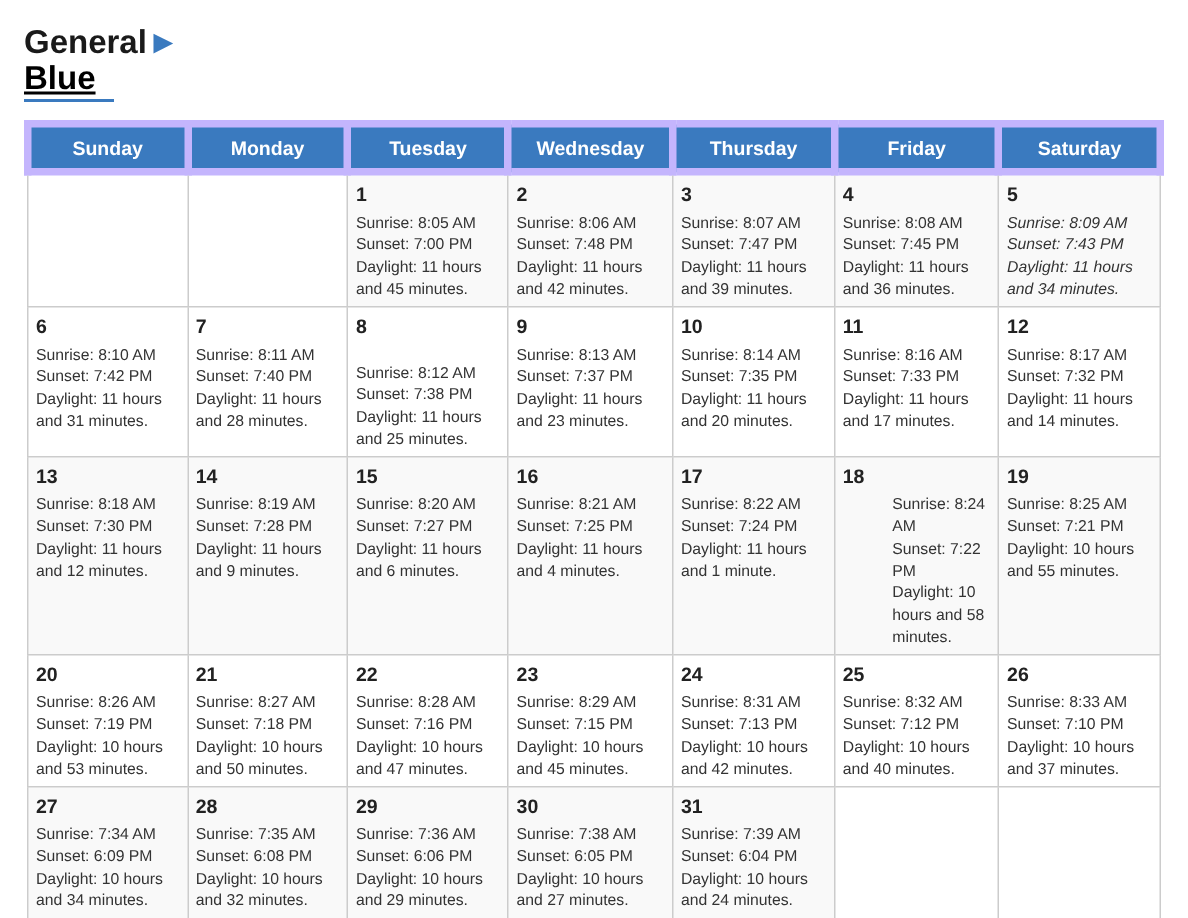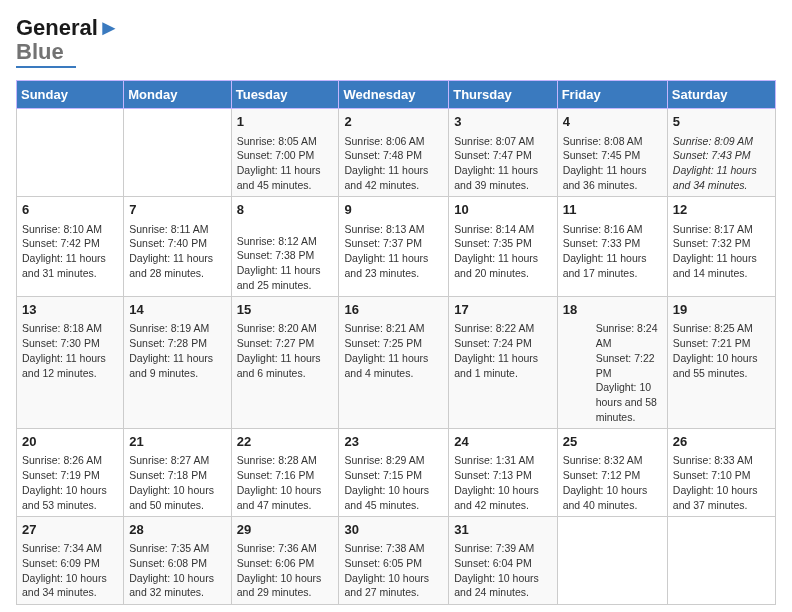--- a/index.html
+++ b/index.html
@@ -20,21 +20,21 @@
       display: flex;
       flex-direction: column;
       align-items: flex-start;
     }
     .logo-text {
       font-size: 22px;
       font-weight: bold;
       color: #1a1a1a;
       line-height: 1.1;
     }
-    .logo-blue { color: #737373; }
+    .logo-blue { color: #000000; text-decoration: underline; }
     .logo-line {
       width: 60px;
       height: 2px;
       background: #3a7abf;
       margin-top: 2px;
     }
     .title-block {
       text-align: right;
     }
     .month-title {
@@ -50,24 +50,24 @@
     }
     .calendar-table {
       width: 100%;
       border-collapse: collapse;
       font-size: 11px;
     }
     .calendar-table thead tr th {
       background: #3a7abf;
       color: #fff;
       padding: 6px 4px;
-      text-align: left;
+      text-align: center;
       font-size: 13px;
       font-weight: bold;
-      border: 1px solid #c4b5fd;
+      border: 5px solid #c4b5fd;
     }
     .calendar-table tbody tr td {
       border: 1px solid #ccc;
       vertical-align: top;
       padding: 4px 5px;
       width: 113px;
       min-height: 70px;
       background: #fff;
       color: #222;
       line-height: 1.4;
@@ -265,21 +265,21 @@
 Daylight: 10 hours and 47 minutes.</div>
         </td>
         <td>
           <span class="day-number">23</span>
           <div class="day-info" style="white-space: pre-line;">Sunrise: 8:29 AM
 Sunset: 7:15 PM
 Daylight: 10 hours and 45 minutes.</div>
         </td>
         <td>
           <span class="day-number">24</span>
-          <div class="day-info" style="white-space: pre-line;">Sunrise: 1:31 AM
+          <div class="day-info" style="white-space: pre-line;">Sunrise: 8:31 AM
 Sunset: 7:13 PM
 Daylight: 10 hours and 42 minutes.</div>
         </td>
         <td>
           <span class="day-number">25</span>
           <div class="day-info" style="white-space: pre-line;">Sunrise: 8:32 AM
 Sunset: 7:12 PM
 Daylight: 10 hours and 40 minutes.</div>
         </td>
         <td>

